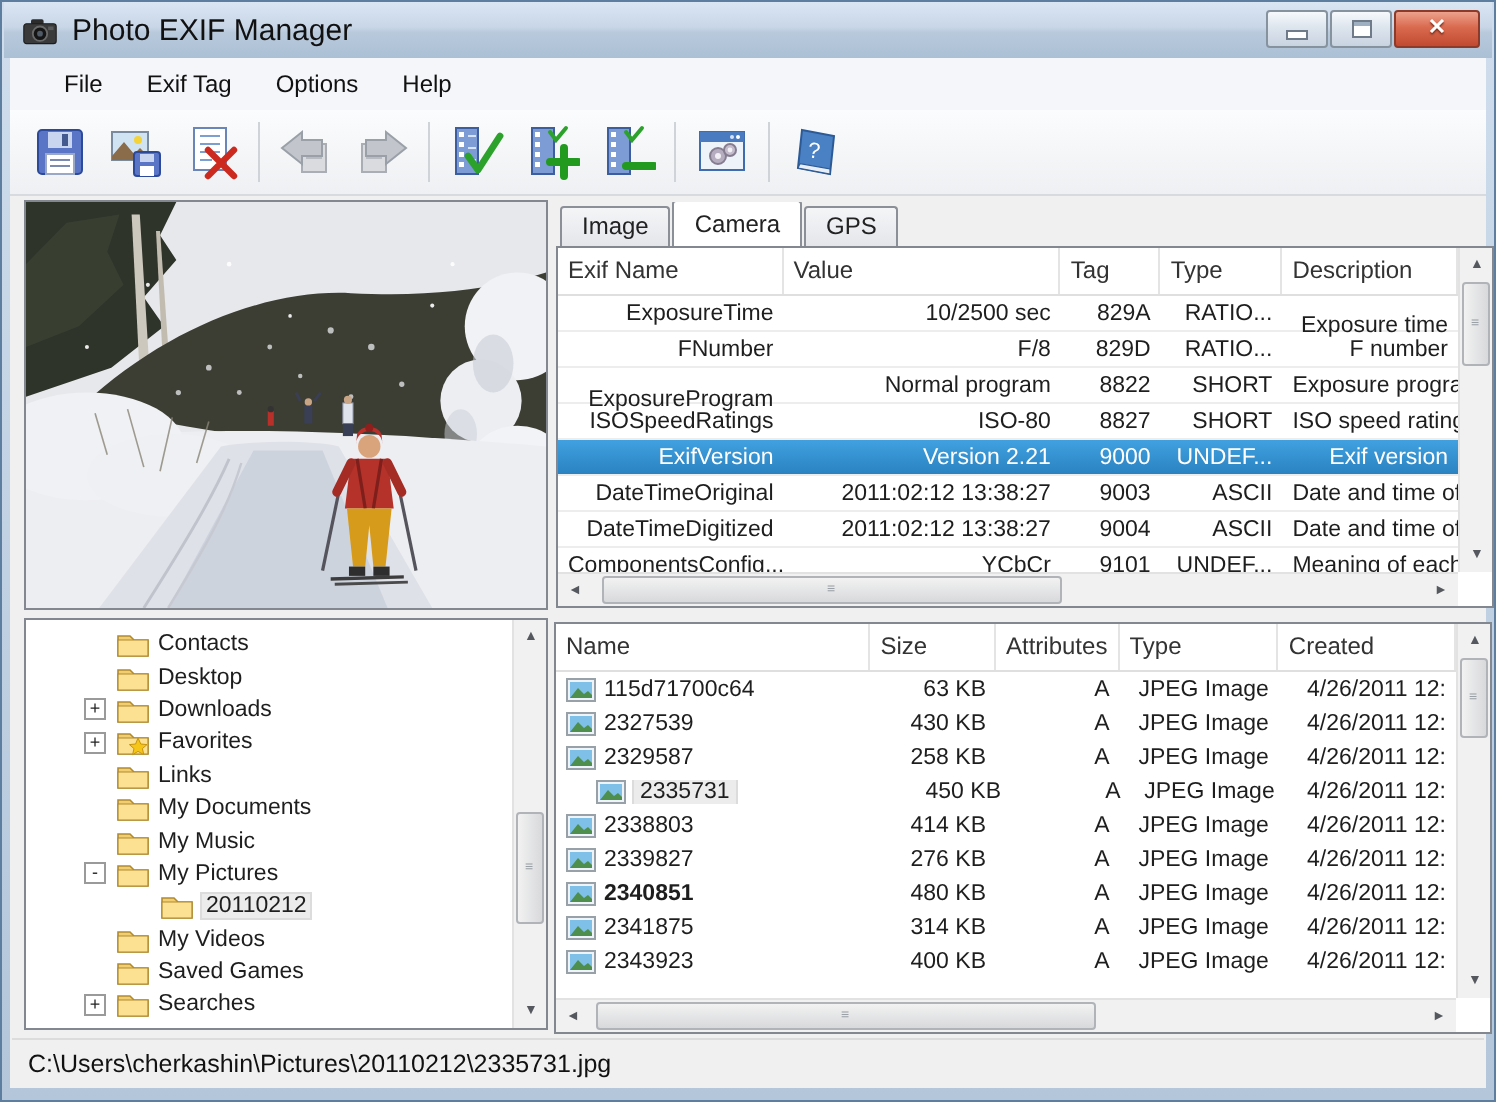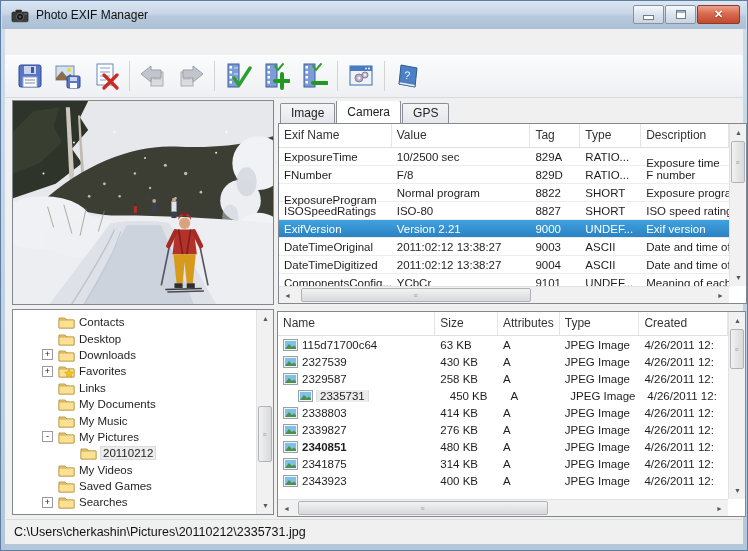--- a/index.html
+++ b/index.html
@@ -2,21 +2,21 @@
 <html><head>
 <meta charset="utf-8">
 <style>
   html,body{margin:0;padding:0;background:#808080;font-family:"Liberation Sans",sans-serif;}
   #win{position:relative;width:748px;height:551px;background:linear-gradient(180deg,#cfdded,#b3c6da);
        border:1px solid #5d7e9e;box-sizing:border-box;overflow:hidden;font-size:12px;color:#1e1e1e;}
   
   .titlebar{position:absolute;left:1px;top:0;right:1px;height:28px;display:flex;align-items:center;
             background:linear-gradient(180deg,#dbe6f3 0%,#c8d6e7 45%,#b8c9dc 55%,#abc0d5 100%);}
   .app-icon{width:18px;height:15px;margin:0 7px 0 9px;}
-  .title-text{font-size:12px;color:#111;text-align:right;}
+  .title-text{font-size:15px;color:#111;text-align:right;}
   .winbtns{position:absolute;right:6px;top:4px;display:flex;gap:1px;}
   .wbtn{width:29px;height:17px;border:1px solid #87929f;border-radius:2px;
         background:linear-gradient(180deg,#f6f9fc,#dde5ee 45%,#c9d4e1);display:flex;align-items:center;justify-content:center;}
   .wbtn.close{width:41px;border-color:#8c3a29;background:linear-gradient(180deg,#eda18c,#d96a4f 45%,#c14a30);}
   .glyph-min{width:9px;height:3px;background:#fff;border:1px solid #6f7b88;margin-top:6px;}
   .glyph-max{width:8px;height:7px;border:1px solid #6f7b88;background:#fff;box-shadow:inset 0 2px 0 #9fb0c2;}
   .glyph-x{color:#fff;font-size:11px;font-weight:bold;text-shadow:0 1px 1px #7e2f1d;line-height:1;}
   
   .client{position:absolute;left:4px;right:4px;top:28px;bottom:6px;background:#f0f0f0;}
   .menubar{position:absolute;left:0;right:0;top:0;height:26px;background:#f4f6f9;display:flex;align-items:center;padding-left:16px;}
@@ -35,21 +35,21 @@
   
   .tabs{position:absolute;left:2px;top:0;height:22px;display:flex;align-items:flex-end;z-index:2;}
   .tab{height:19px;line-height:19px;padding:0 10px;border:1px solid #8a8f98;border-bottom:none;margin-right:1px;
        background:linear-gradient(180deg,#f4f5f7,#e4e6ea);border-radius:2px 2px 0 0;font-size:12px;color:#222;}
   .tab.active{height:22px;line-height:22px;background:#fff;position:relative;z-index:3;}
   .tabbody{position:absolute;left:0;right:0;top:22px;bottom:0;background:#fff;border:1px solid #828790;box-sizing:border-box;}
   
   .grid{position:absolute;inset:0;display:flex;flex-direction:column;border-radius:20px;}
   .ghead{display:flex;height:23px;background:#fff;border-bottom:1px solid #dfdfdf;flex:none;}
   .gh{padding:4px 5px 0 5px;border-right:1px solid #e4e4e4;box-sizing:border-box;color:#333;white-space:nowrap;overflow:hidden;font-size:12px;}
-  .grow{display:flex;height:17px;flex:none;align-items:center;}
+  .grow{display:flex;height:17px;flex:none;align-items:center;text-align:right;}
   .gc{padding:0 5px;box-sizing:border-box;white-space:nowrap;overflow:hidden;font-size:11.5px;}
   .exifrow{border-bottom:1px solid #ededed;}
   .grow.sel{background:linear-gradient(180deg,#41a1e0,#2a82c2);color:#fff;}
   .filecell-name{display:flex;align-items:center;gap:4px;}
   .fname.sel-lite{background:#ececec;box-shadow:0 0 0 1px #dcdcdc;padding:0 3px;}
   .fileicon{width:15px;height:12px;flex:none;}
   
   .vsb{position:absolute;top:0;bottom:0;right:0;width:17px;background:#f1f1f1;border-left:1px solid #e2e2e2;box-sizing:border-box;}
   .hsb{position:absolute;left:0;right:0;bottom:0;height:17px;background:#f1f1f1;border-top:1px solid #e2e2e2;box-sizing:border-box;}
   .sbarrow{position:absolute;width:17px;height:17px;display:flex;align-items:center;justify-content:center;font-size:7px;color:#55585e;}
@@ -92,20 +92,26 @@
           <div class="glyph-max"></div>
         </div>
       <div class="wbtn close">
           <span class="glyph-x">✕</span>
         </div>
     </div>
   </div>
 
   <div class="client">
 
+    <div class="menubar">
+      <div class="menu-item">File</div>
+      <div class="menu-item">Exif Tag</div>
+      <div class="menu-item">Options</div>
+      <div class="menu-item">Help</div>
+    </div>
 
     <div class="toolbar">
       <div class="tbtn">
         <svg width="28" height="28" viewBox="0 0 28 28">
           <rect x="3" y="3" width="22" height="22" rx="2" fill="#5a74c6" stroke="#2d4a9a"></rect>
           <rect x="8" y="4" width="12" height="8" fill="#c9d5ef"></rect>
             <rect x="15" y="5" width="3" height="6" fill="#44598f"></rect>
           <rect x="7" y="15" width="14" height="10" fill="#fff" stroke="#9aa8c8"></rect>
           <line x1="9" y1="18" x2="19" y2="18" stroke="#7b8bb0"></line>
             <line x1="9" y1="21" x2="19" y2="21" stroke="#7b8bb0"></line>

